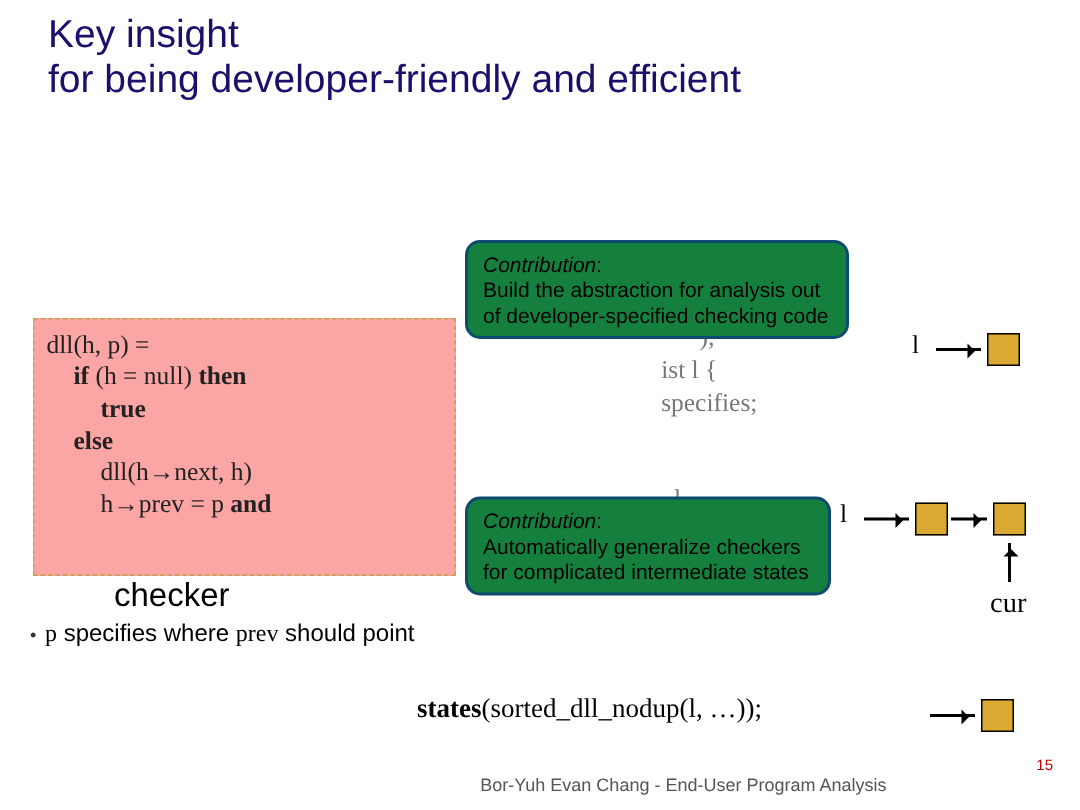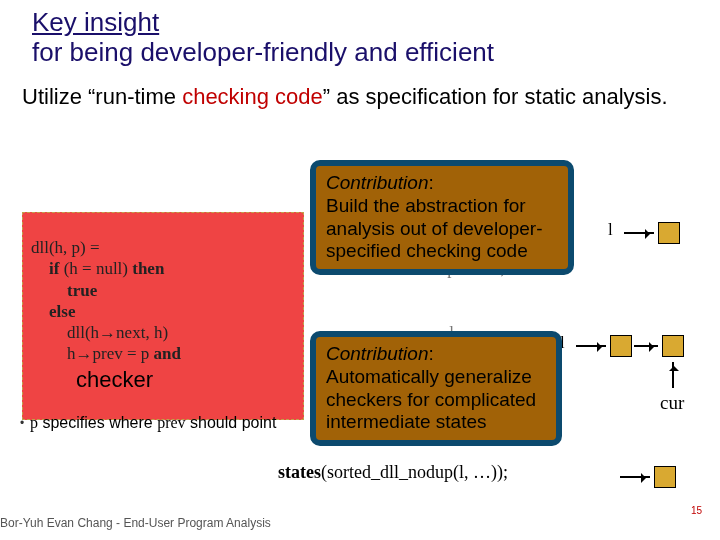--- a/index.html
+++ b/index.html
@@ -1,62 +1,59 @@
 <!DOCTYPE html>
 <html><head>
 <meta charset="utf-8">
 <style>
 html,body{margin:0;padding:0}
 body{width:720px;height:540px;background:#fff;font-family:Verdana,Geneva,sans-serif;position:relative;overflow:hidden}
 .slide{position:relative;width:720px;height:540px}
 .title{position:absolute;left:32px;top:8px;width:660px;font-size:26px;color:#1a0f6a;line-height:1.15}
-.title .u{text-decoration:underline}
+.title .u{}
 .body{position:absolute;left:22px;top:84px;width:680px;font-size:22px;color:#000;line-height:1.2}
 .emph{color:#c00000}
-.checker-box{position:absolute;left:22px;top:212px;width:264px;height:158px;border:1.5px dashed #bfa24a;background:#ef4444;padding:24px 8px;font-family:"Comic Sans MS",cursive;font-size:17px;color:#222;line-height:1.25}
+.checker-box{position:absolute;left:22px;top:212px;width:264px;height:158px;border:1.5px dashed #bfa24a;background:#fca5a5;padding:6px 8px;font-family:"Comic Sans MS",cursive;font-size:17px;color:#222;line-height:1.25}
 .checker-box .kw{font-weight:bold}
 .checker-box .ind1{padding-left:18px}
 .checker-box .ind2{padding-left:36px}
-.checker-label{position:absolute;left:76px;top:367px;font-size:22px;color:#000}
+.checker-label{position:absolute;left:76px;top:384px;font-size:22px;color:#000}
 .checker-note{position:absolute;left:30px;top:414px;width:250px;font-size:16px;color:#000;line-height:1.15}
 .checker-note .bullet{position:absolute;left:-10px;top:3px;color:#333;font-size:12px}
 .checker-note .var{font-family:"Comic Sans MS",cursive}
 .code-r{position:absolute;left:360px;top:214px;width:320px;font-family:"Comic Sans MS",cursive;font-size:17px;color:#777;line-height:1.3}
 .code-r .row{white-space:pre}
-.callout{position:absolute;background:#a16207;border:6px solid #0c4a6e;border-radius:10px;padding:6px 10px;font-size:19px;color:#000;line-height:1.2;box-shadow:0 0 0 rgba(0,0,0,0)}
+.callout{position:absolute;background:#15803d;border:2px solid #0c4a6e;border-radius:10px;padding:6px 10px;font-size:14px;color:#000;line-height:1.2;box-shadow:0 0 0 rgba(0,0,0,0)}
 .callout .hd{font-style:italic}
 .c1{left:310px;top:160px;width:232px;z-index:5}
 .c2{left:310px;top:331px;width:220px;z-index:5}
 .diag{position:absolute;font-family:"Comic Sans MS",cursive;font-size:17px;color:#000}
 .l1{left:608px;top:220px}
 .l2{left:560px;top:333px}
 .cur{left:660px;top:392px;font-size:19px}
 .node{position:absolute;width:20px;height:20px;border:1.5px solid #000;background:#d9a931}
 .arrow{position:absolute;height:0;border-top:2px solid #000}
 .arrow::after{content:"";position:absolute;right:-1px;top:-5px;border:5px solid transparent;border-left-color:#000}
 .varrow{position:absolute;width:0;border-left:2px solid #000}
 .varrow::after{content:"";position:absolute;left:-5px;top:-1px;border:5px solid transparent;border-bottom-color:#000}
 .assert{position:absolute;left:278px;top:462px;font-family:"Comic Sans MS",cursive;font-size:18px;color:#000}
 .assert .kw{font-weight:bold}
-.footer{position:absolute;bottom:10px;left:0;width:591px;text-align:left;font-size:12px;color:#555}
+.footer{position:absolute;bottom:10px;left:0;width:591px;text-align:right;font-size:12px;color:#555}
 .pagenum{position:absolute;right:18px;bottom:24px;font-size:10px;color:#c00000}
 </style>
 </head>
 <body>
 
 <div class="slide">
 
   <div class="title">
     <span class="u">Key insight</span><br>
     <span>for being developer-friendly and efficient</span>
   </div>
 
-  <div class="body">
-    <span>Utilize “run-time </span><span class="emph">checking code</span><span>” as specification for static analysis.</span>
-  </div>
 
   <div class="checker-box">
     <div>dll(h, p) =</div>
     <div class="ind1"><span class="kw">if</span><span> (h = null) </span><span class="kw">then</span></div>
     <div class="ind2"><span class="kw">true</span></div>
     <div class="ind1"><span class="kw">else</span></div>
     <div class="ind2">dll(h→next, h)</div>
     <div class="ind2"><span>h→prev = p  </span><span class="kw">and</span></div>
   </div>
 

